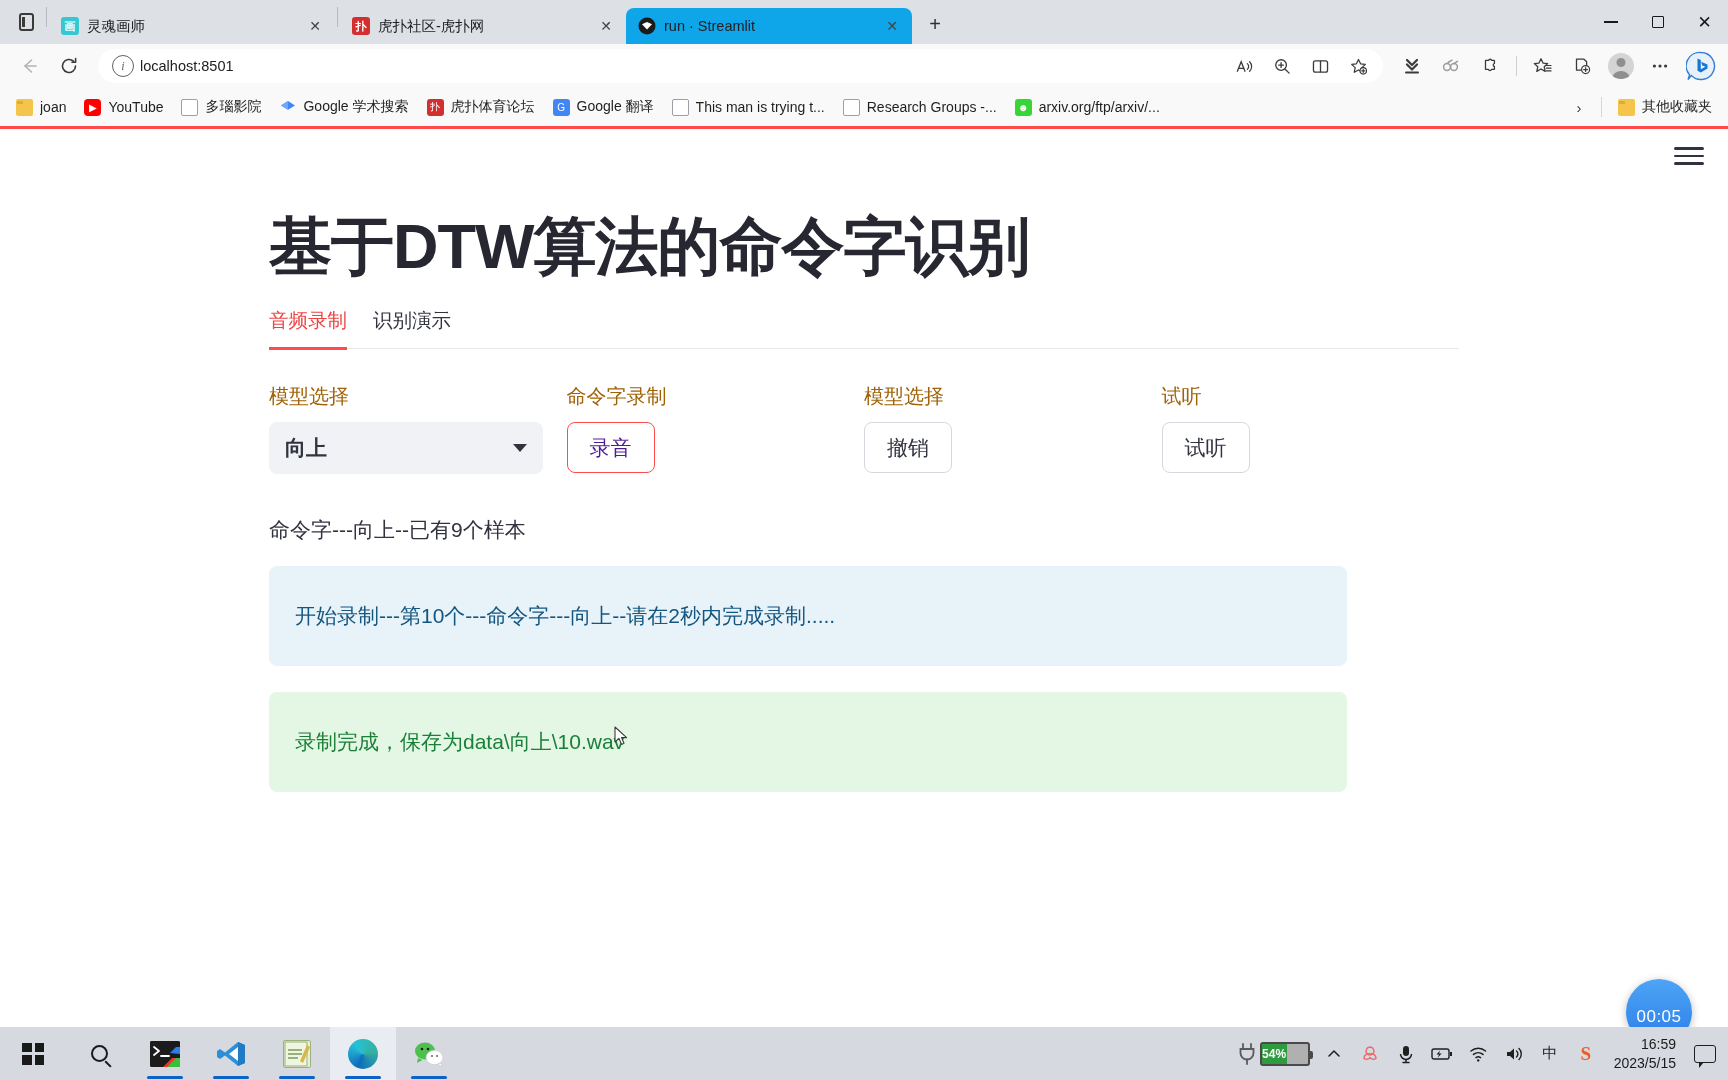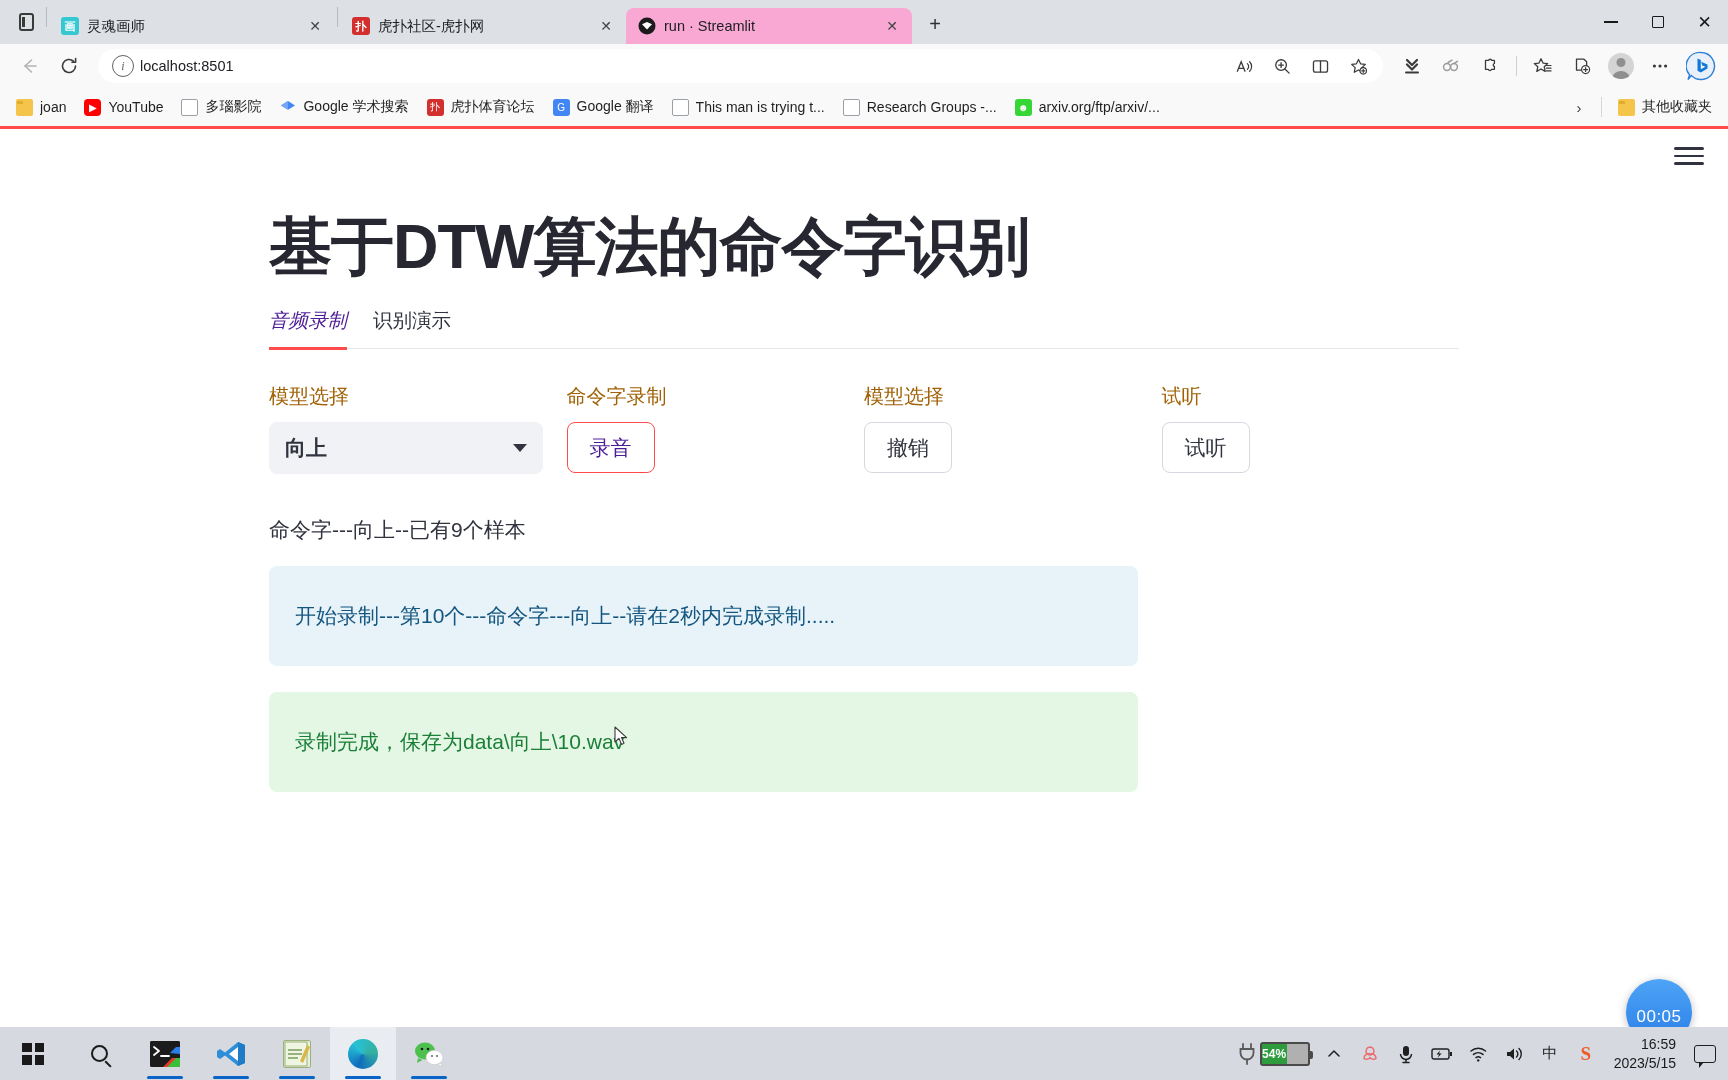--- a/index.html
+++ b/index.html
@@ -30,21 +30,21 @@
     content: ""; position: absolute; left: 1px; top: 2px; width: 3px; height: 10px;
     background: #3a3a3a;
   }
   .tabdiv { width: 1px; height: 20px; background: #b6bac0; align-self: center; margin: 0 2px 10px 2px; }
   .tab {
     height: 36px; display: flex; align-items: center; gap: 8px;
     padding: 0 8px 0 12px; border-radius: 8px 8px 0 0;
     min-width: 286px; max-width: 286px; position: relative;
     font-size: 14.5px; color: #202124;
   }
-  .tab.active { background: #f9a8d4; }
+  .tab.active { background: #0ea5e9; }
   .tab-favicon {
     width: 18px; height: 18px; border-radius: 3px; flex: 0 0 18px;
     display: flex; align-items: center; justify-content: center;
     font-size: 11px; color: #fff; font-weight: bold; overflow: hidden;
   }
   .fav-lhhs { background: #35c8d2; }
   .fav-hupu { background: #d32f2f; }
   .fav-streamlit { background: transparent; }
   .tab-title {
     flex: 1 1 auto; white-space: nowrap; overflow: hidden; text-overflow: ellipsis;
@@ -182,21 +182,21 @@
     line-height: 1.1; margin: 0 0 14px 0;
   }
 
   .tabbar {
     display: flex; gap: 26px; border-bottom: 1.5px solid #e6e8eb;
     margin-bottom: 34px; margin-top: 26px;
   }
   .apptab {
     font-size: 19.5px; color: #31333f; padding: 0 0 14px 0; position: relative;
   }
-  .apptab.active { color: #4c1d95; font-style: italic; }
+  .apptab.active { color: #ef4444; }
   .apptab.active::after {
     content: ""; position: absolute; left: 0; right: 0; bottom: -1.5px; height: 3px;
     background: #ff4b4b;
   }
 
   .controls { display: flex; gap: 0; }
   .ctrl-col { width: 298px; }
   .ctrl-label { font-size: 20px; color: #a16207; margin-bottom: 12px; }
 
   .select {
@@ -213,21 +213,21 @@
     display: inline-flex; align-items: center; justify-content: center;
     height: 51px; min-width: 88px; padding: 0 22px; border-radius: 8px;
     border: 1.3px solid #d5d8de; background: #ffffff; color: #31333f; font-size: 21px;
   }
   .btn.danger { border-color: #ff4b4b; color: #4c1d95; font-family: Liberation Mono, monospace; }
 
   .sample-line { font-size: 21px; color: #31333f; margin: 42px 0 22px 0; }
 
   .alert {
     border-radius: 8px; padding: 26px 26px; font-size: 21px; margin-bottom: 26px;
-    width: 869px; min-height: 100px; display: flex; align-items: center;
+    width: 1078px; min-height: 100px; display: flex; align-items: center;
   }
   .alert.info { background: #e7f3f8; color: #14567f; }
   .alert.success { background: #e4f7e4; color: #1a7f37; }
 
   .cursor {
     position: absolute; left: 614px; top: 600px; width: 16px; height: 22px;
   }
 
   .floating-timer {
     position: absolute; right: 36px; bottom: -18px;

